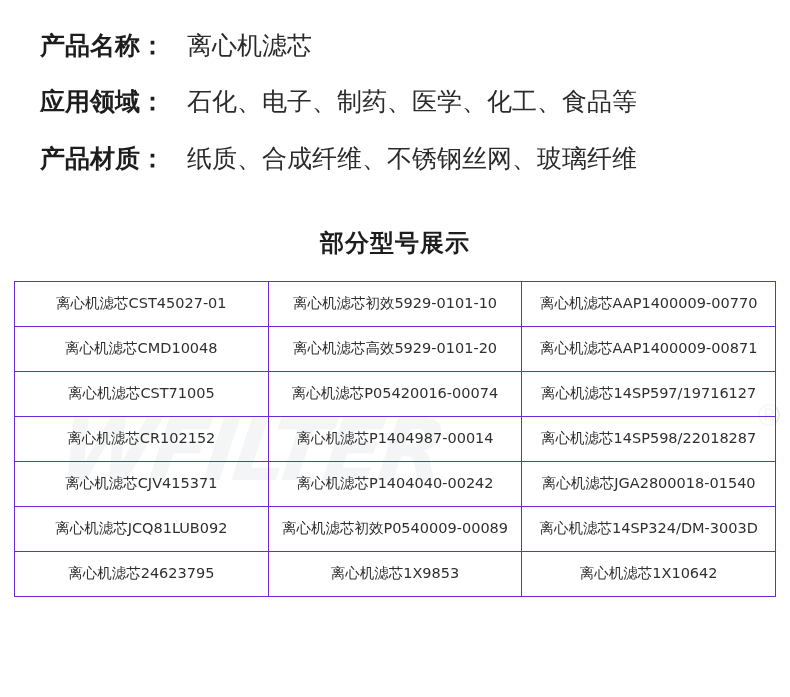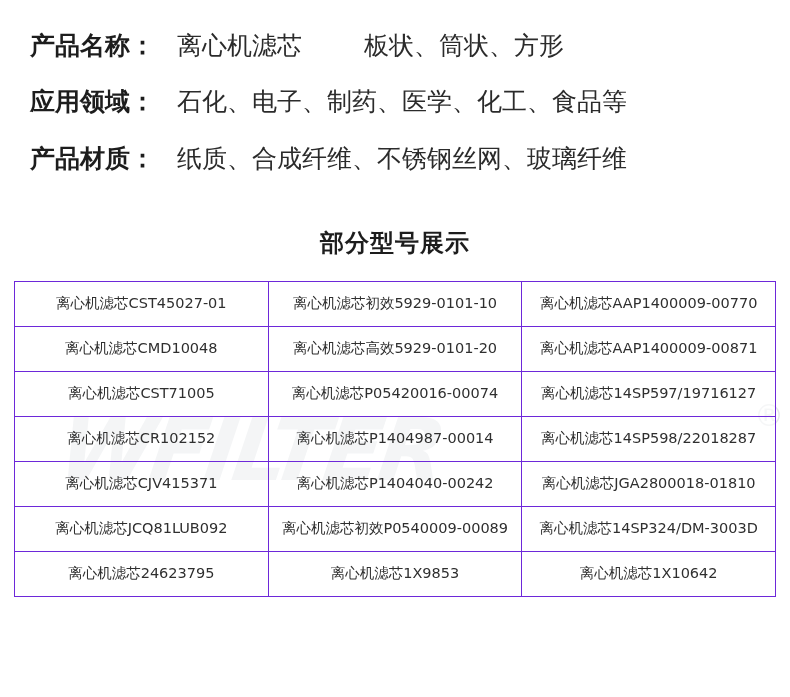--- a/index.html
+++ b/index.html
@@ -54,21 +54,21 @@
     font-style: normal;
     font-weight: normal;
     letter-spacing: 0;
     color: #8b97a3;
   }
 
   
   .specs {
     position: relative;
     z-index: 10;
-    padding: 28px 30px 0 30px;
+    padding: 28px 30px 0 40px;
   }
   .spec-row {
     display: flex;
     align-items: baseline;
     margin-bottom: 20px;
     line-height: 1.45;
   }
   .spec-label {
     font-size: 25px;
     font-weight: bold;
@@ -135,21 +135,20 @@
     <span class="wm-text">WFILTER</span>
     <span class="wm-reg">®</span>
   </div>
 
   <div class="specs">
 
     <div class="spec-row">
       <span class="spec-label">产品名称：</span>
       <span class="spec-value">离心机滤芯</span>
       <span class="spec-gap"></span>
-      <span class="spec-value">板状、筒状、方形</span>
     </div>
 
     <div class="spec-row">
       <span class="spec-label">应用领域：</span>
       <span class="spec-value">石化、电子、制药、医学、化工、食品等</span>
     </div>
 
     <div class="spec-row">
       <span class="spec-label">产品材质：</span>
       <span class="spec-value">纸质、合成纤维、不锈钢丝网、玻璃纤维</span>
@@ -178,21 +177,21 @@
           <td>离心机滤芯14SP597/19716127</td>
         </tr>
         <tr>
           <td>离心机滤芯CR102152</td>
           <td>离心机滤芯P1404987-00014</td>
           <td>离心机滤芯14SP598/22018287</td>
         </tr>
         <tr>
           <td>离心机滤芯CJV415371</td>
           <td>离心机滤芯P1404040-00242</td>
-          <td>离心机滤芯JGA2800018-01810</td>
+          <td>离心机滤芯JGA2800018-01540</td>
         </tr>
         <tr>
           <td>离心机滤芯JCQ81LUB092</td>
           <td>离心机滤芯初效P0540009-00089</td>
           <td>离心机滤芯14SP324/DM-3003D</td>
         </tr>
         <tr>
           <td>离心机滤芯24623795</td>
           <td>离心机滤芯1X9853</td>
           <td>离心机滤芯1X10642</td>

